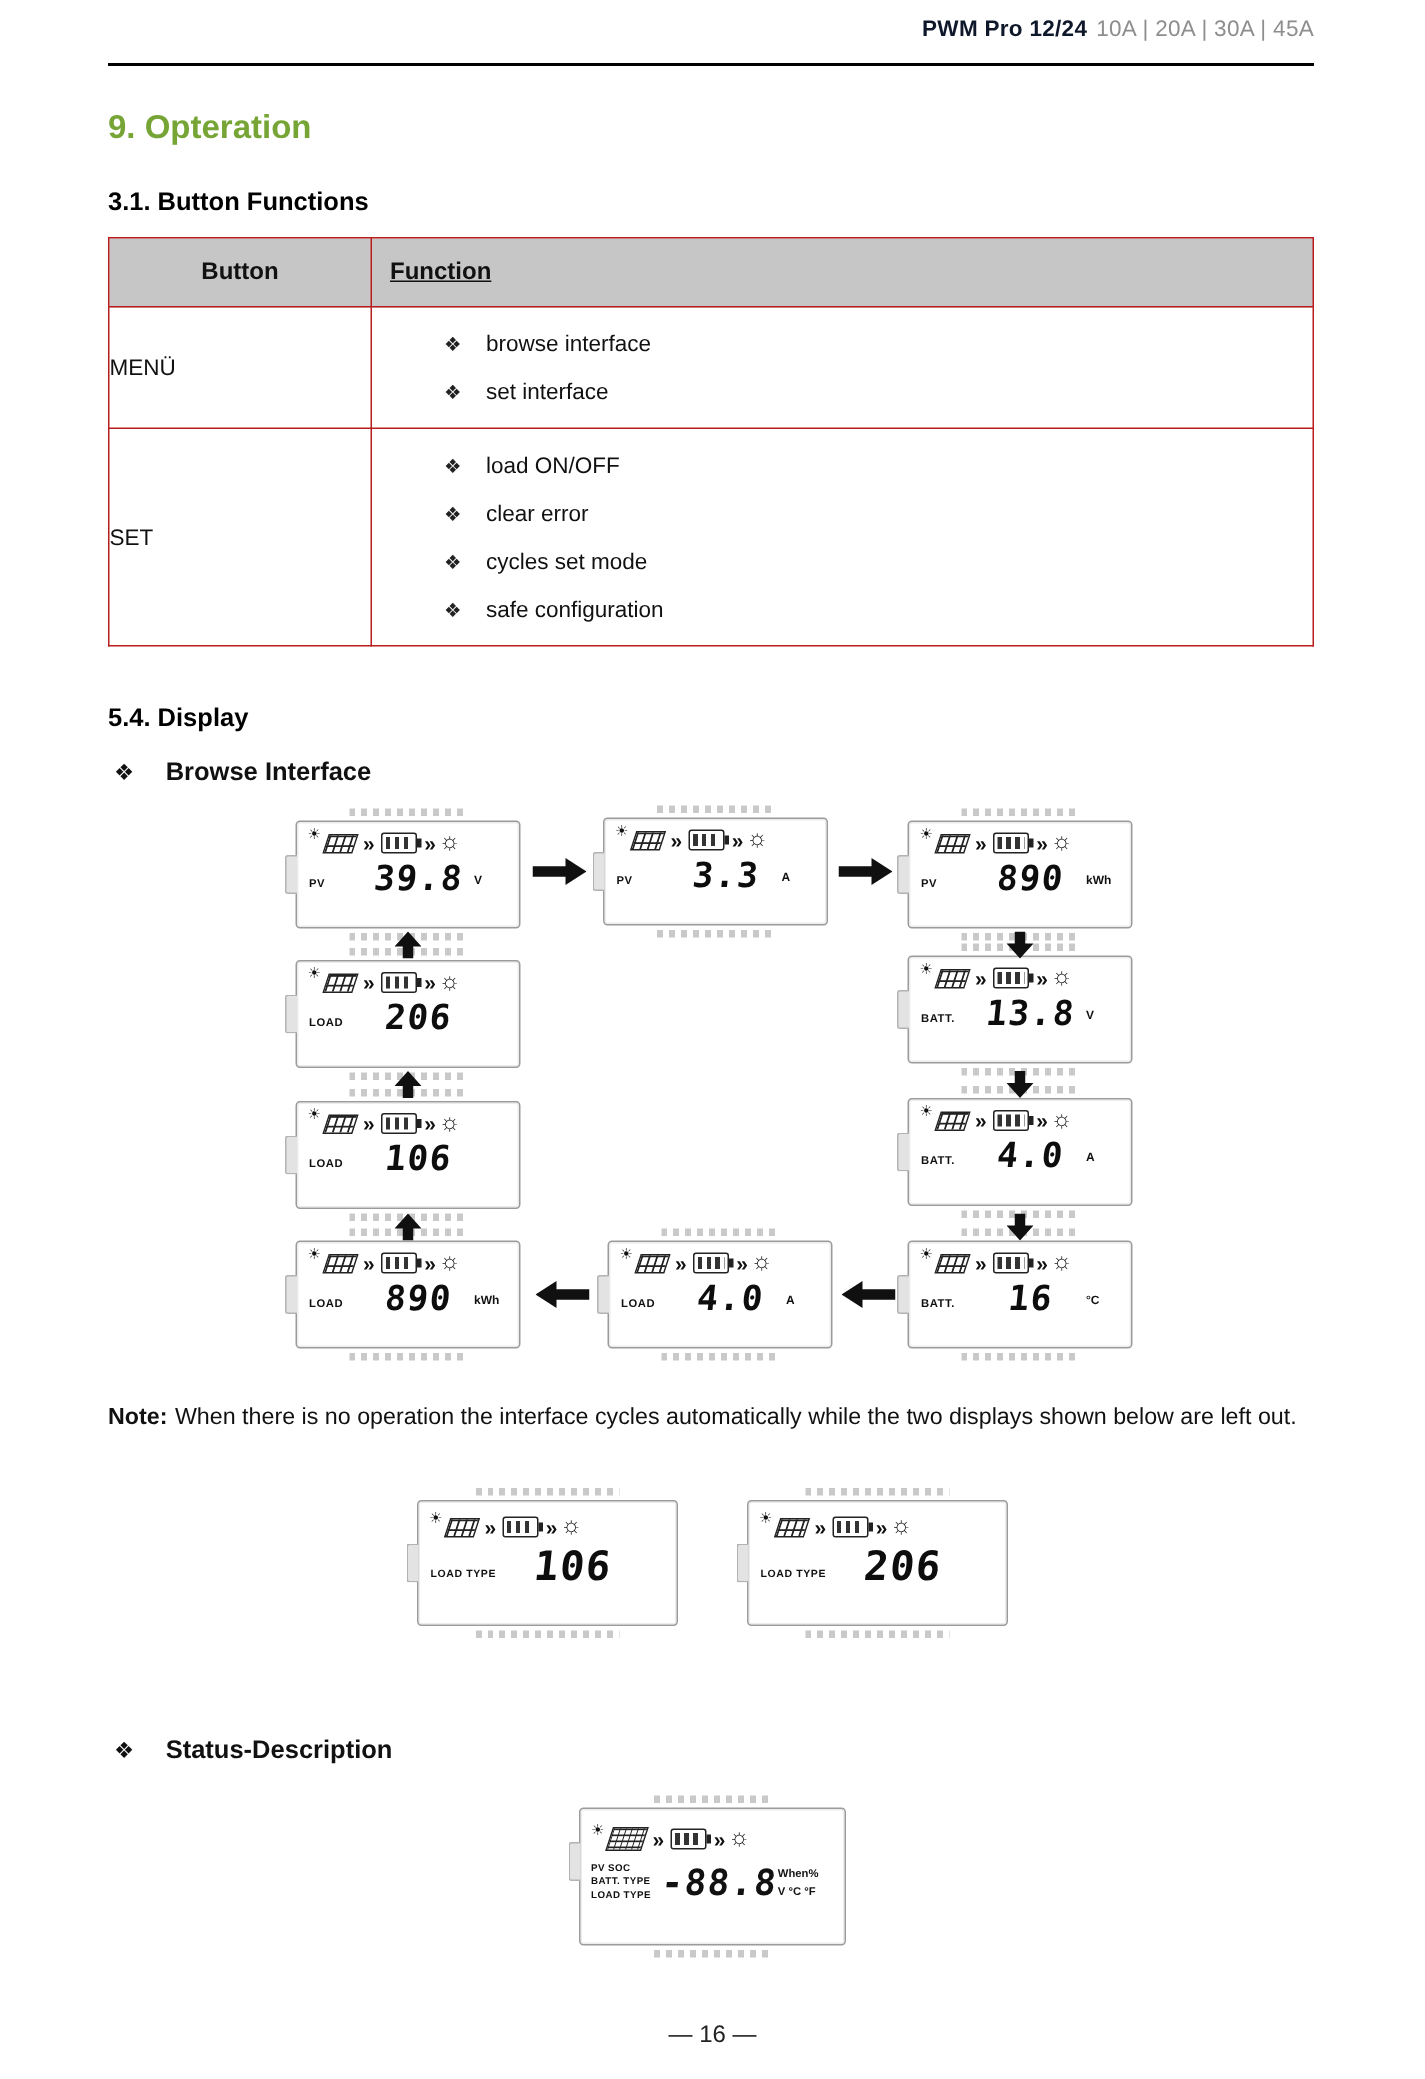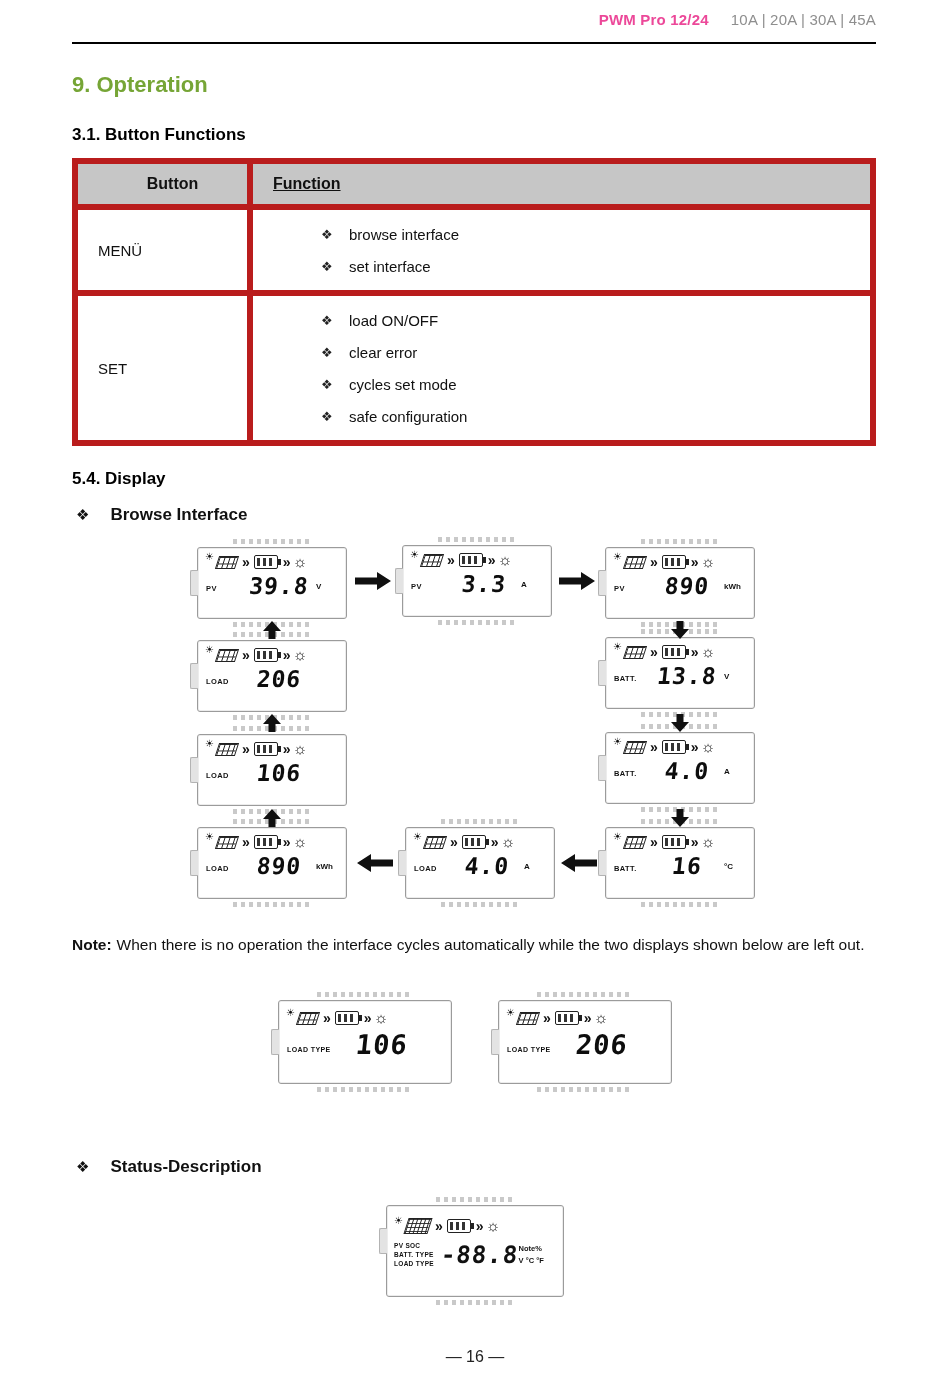--- a/index.html
+++ b/index.html
@@ -3,32 +3,32 @@
 <meta charset="utf-8">
 <style>
   * { margin:0; padding:0; box-sizing:border-box; }
   html,body { width:950px; height:1386px; background:#fff; }
   body { font-family:"Liberation Sans", sans-serif; color:#111; position:relative; }
 
   .page { position:absolute; inset:0; overflow:hidden; }
 
   
   .doc-header { position:absolute; top:11px; right:74px; font-size:15px; letter-spacing:.2px; }
-  .doc-header .product { font-weight:bold; color:#ec4899; margin-right:22px; }
+  .doc-header .product { font-weight:bold; color:#0f172a; margin-right:6px; }
   .doc-header .models { color:#8e8e8e; }
   .header-rule { position:absolute; top:42px; left:72px; right:74px; border-top:2.5px solid #000; }
 
   h1.section { position:absolute; top:72px; left:72px; font-size:22px; font-weight:bold; color:#76a536; }
   h2.sub { position:absolute; left:72px; font-size:17px; font-weight:bold; color:#000; }
   .h-buttons { top:125px; }
   .h-display { top:469px; }
 
   
   table.bft { position:absolute; top:158px; left:72px; width:804px; border-collapse:collapse; }
-  table.bft th, table.bft td { border:6px solid #b91c1c;padding-left:20px; }
+  table.bft th, table.bft td { border:1px solid #b91c1c; }
   table.bft th { background:#c6c6c6; height:46px; font-size:16px; }
   th.c1 { width:175px; text-align:center; }
   th.c2 { text-align:left; padding-left:12px;text-decoration:underline; }
   td.btn-cell { text-align:left; vertical-align:middle; font-size:15px; }
   td.fn-cell { padding:8px 0; }
   td.fn-cell ul { list-style:none; }
   td.fn-cell li { display:flex; align-items:center; height:32px; padding-left:48px; font-size:15px; }
   td.fn-cell li .b { width:15px; margin-right:13px; font-size:13px; color:#222; }
 
   
@@ -456,21 +456,21 @@
       <span class="bulb">☼</span>
     </div>
     <div class="st-row">
       <div class="st-labels">
         <span>PV   SOC</span>
         <span>BATT. TYPE</span>
         <span>LOAD TYPE</span>
       </div>
       <span class="st-val">-88.8</span>
       <div class="st-units">
-        <span>Note%</span>
+        <span>When%</span>
         <span>V °C °F</span>
       </div>
     </div>
   </div>
 
   <div class="footer">— 16 —</div>
 
 </div>
 
 </body></html>

